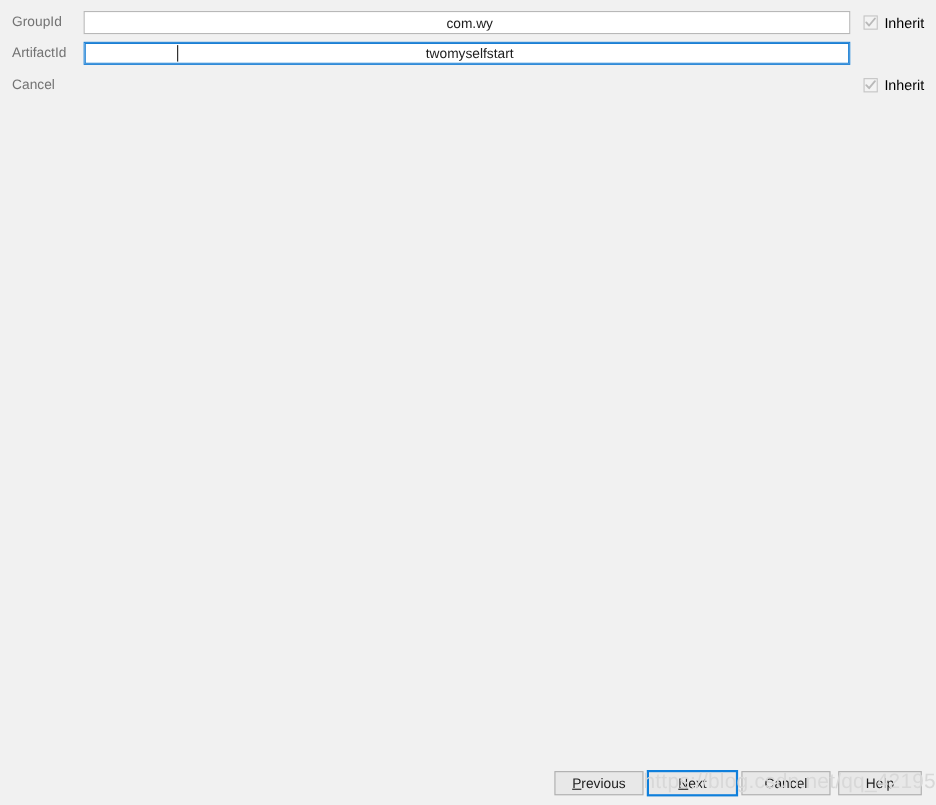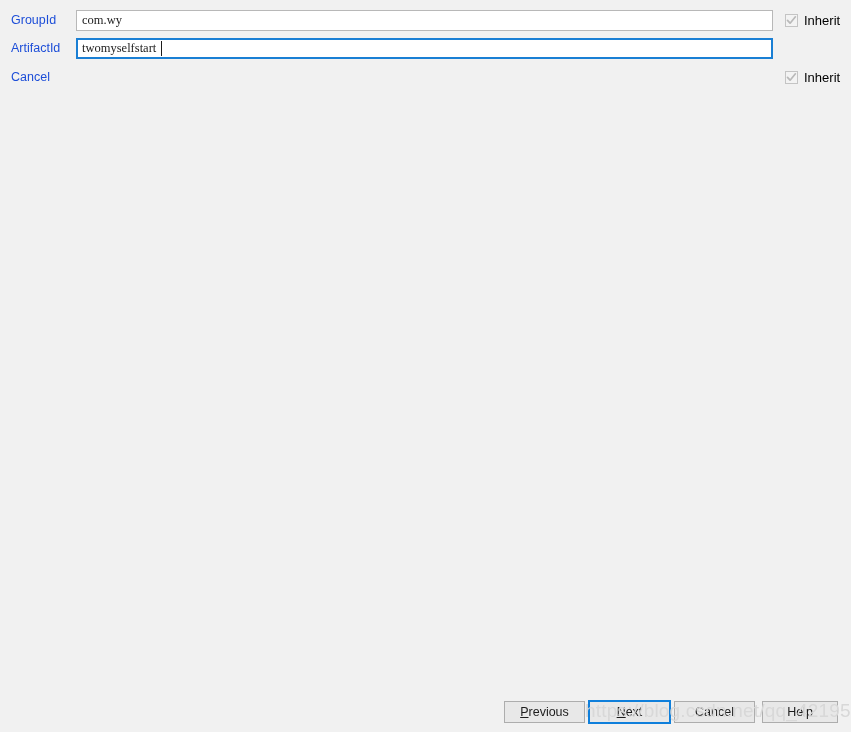--- a/index.html
+++ b/index.html
@@ -37,39 +37,40 @@
   }
   #row-groupid   { top: 10px; }
   #row-artifactid{ top: 38px; }
   #row-version   { top: 67px; }
 
   .field-label {
     position: absolute;
     left: 11px;
     width: 60px;
     font-size: 12.5px;
-    color: #1d4ed8;
+    color: #737373;
     line-height: 21px;
     white-space: nowrap;
   }
 
   .text-input {
     position: absolute;
     left: 76px;
     width: 697px;
     height: 21px;
     box-sizing: border-box;
     background: #ffffff;
     border: 1px solid #b8b8b8;
-    font-family: Liberation Serif, serif;
+    font-family: Liberation Sans, sans-serif;
     font-size: 12.5px;
     color: #1c1c1c;
     padding: 0 0 0 5px;
     line-height: 19px;
     outline: none;
+    text-align: center;
   }
   .text-input.focused {
     border: 1px solid #1a7fd4;
     box-shadow: 0 0 0 1px #1a7fd4 inset;
   }
 
   
   .caret-wrap {
     position: absolute;
     left: 76px;

